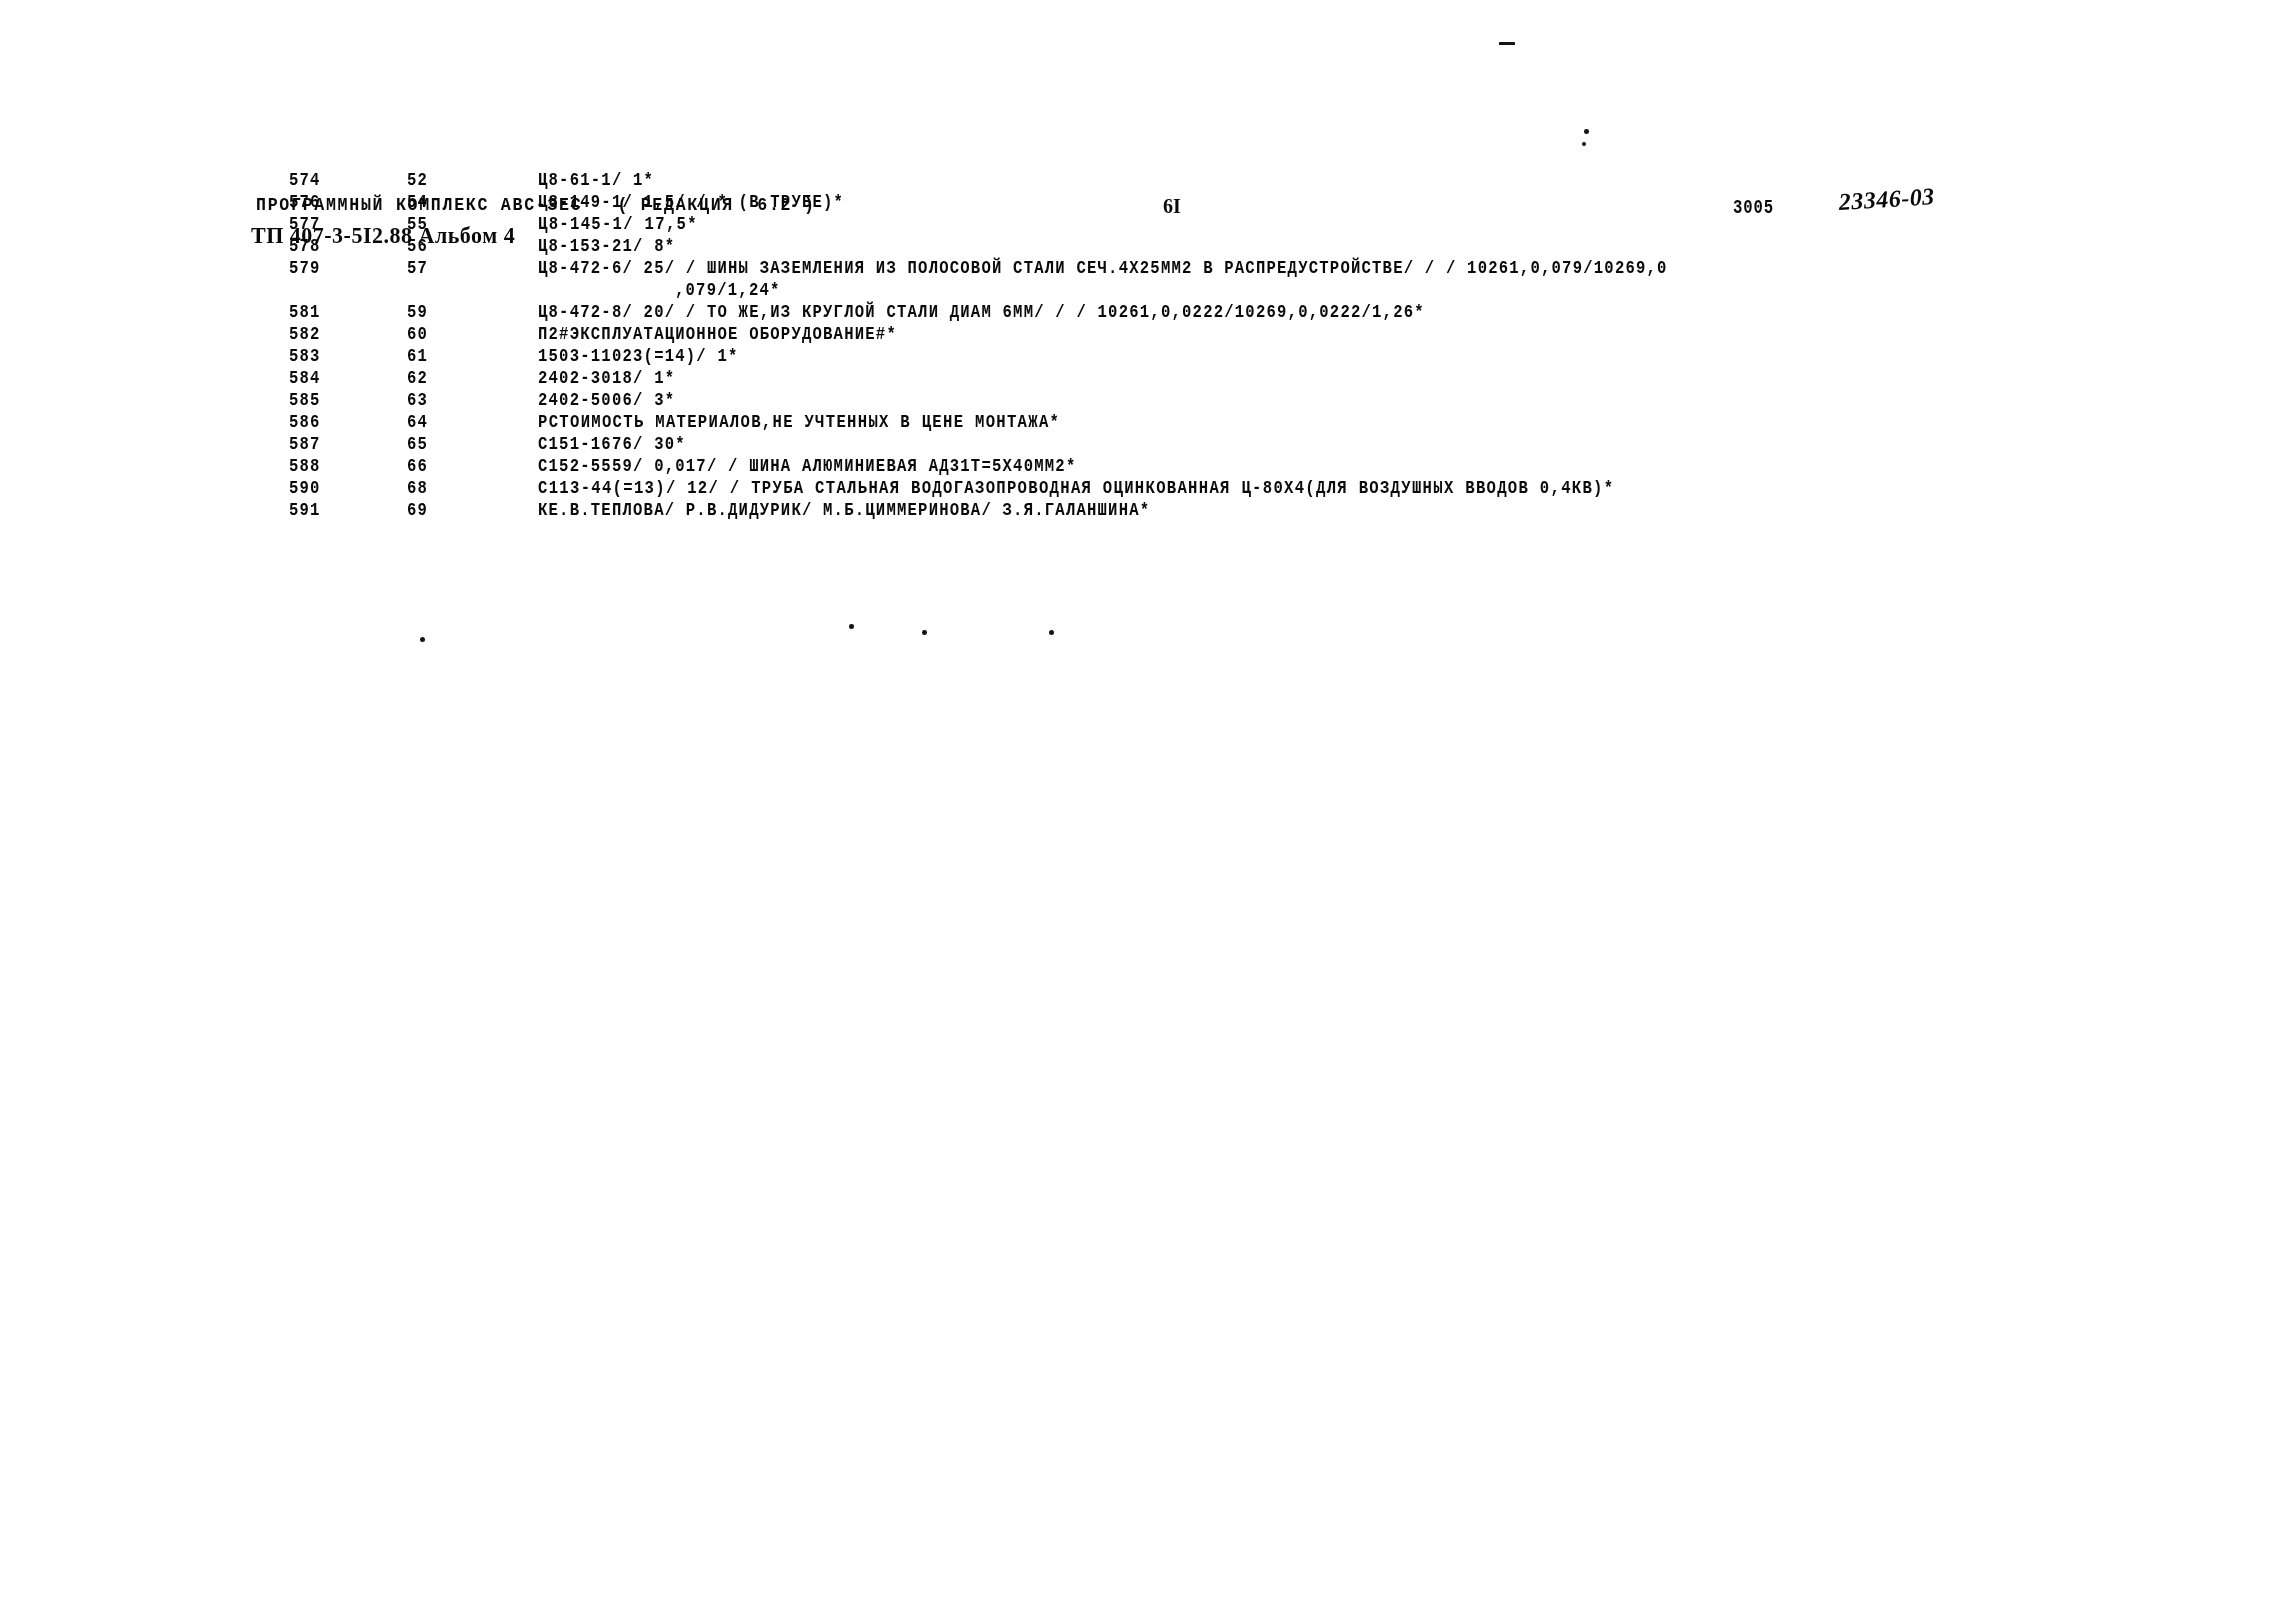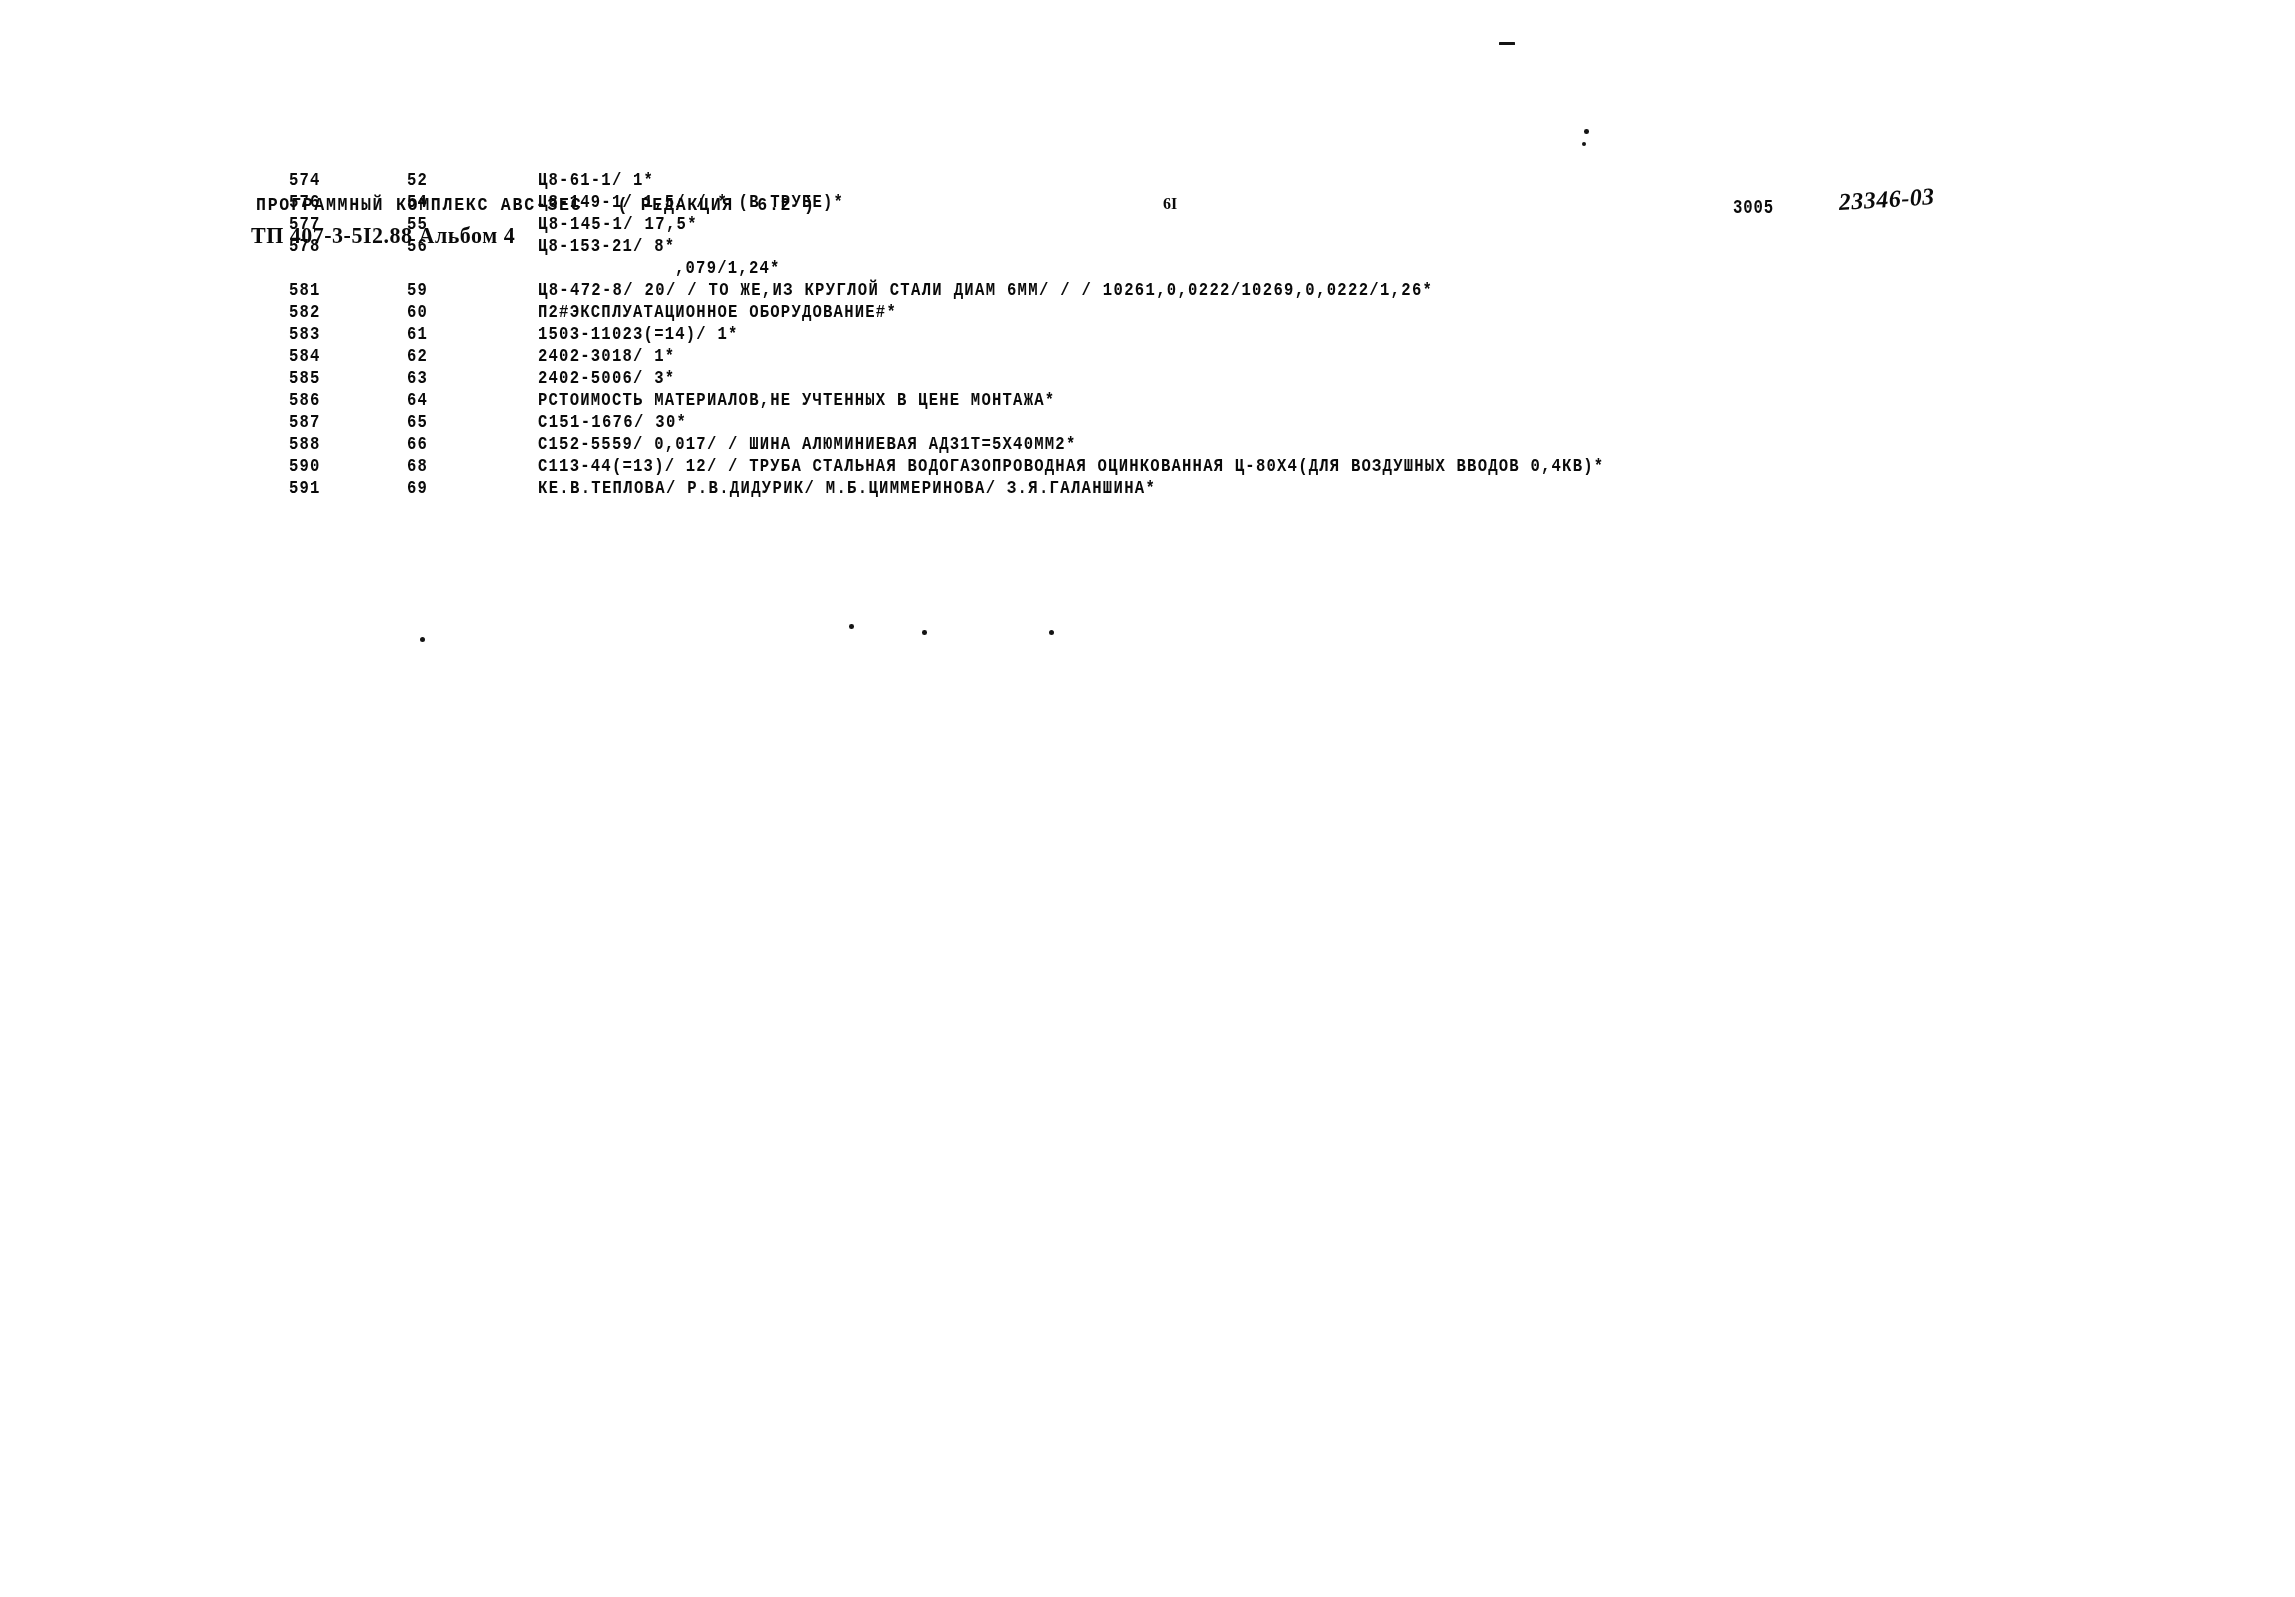--- a/index.html
+++ b/index.html
@@ -56,21 +56,21 @@
     letter-spacing: 0.5px;
     font-family: "Liberation Serif", "DejaVu Serif", serif;
     font-weight: 700;
     transform: scaleY(1.05);
     transform-origin: left top;
   }
 
   #page-number {
     left: 1163px;
     top: 100px;
-    font-size: 16px;
+    font-size: 20px;
     font-family: "Liberation Serif", "DejaVu Serif", serif;
     font-weight: 700;
     letter-spacing: 0px;
   }
 
   #stamp-number {
     left: 1733px;
     top: 102px;
     font-size: 17px;
     font-weight: 700;
@@ -179,20 +179,25 @@
       <span class="col col-pos">55</span>
       <span class="col col-body">Ц8-145-1/ 17,5*</span>
     </div>
 
     <div class="row">
       <span class="col col-seq">578</span>
       <span class="col col-pos">56</span>
       <span class="col col-body">Ц8-153-21/ 8*</span>
     </div>
 
+    <div class="row">
+      <span class="col col-seq">579</span>
+      <span class="col col-pos">57</span>
+      <span class="col col-body">Ц8-472-6/ 25/ / ШИНЫ ЗАЗЕМЛЕНИЯ ИЗ ПОЛОСОВОЙ СТАЛИ СЕЧ.4Х25ММ2 В РАСПРЕДУСТРОЙСТВЕ/ / / 10261,0,079/10269,0</span>
+    </div>
 
     <div class="row">
       <span class="col col-cont">,079/1,24*</span>
     </div>
 
 
     <div class="row">
       <span class="col col-seq">581</span>
       <span class="col col-pos">59</span>
       <span class="col col-body">Ц8-472-8/ 20/ / ТО ЖЕ,ИЗ КРУГЛОЙ СТАЛИ ДИАМ 6ММ/ / / 10261,0,0222/10269,0,0222/1,26*</span>

